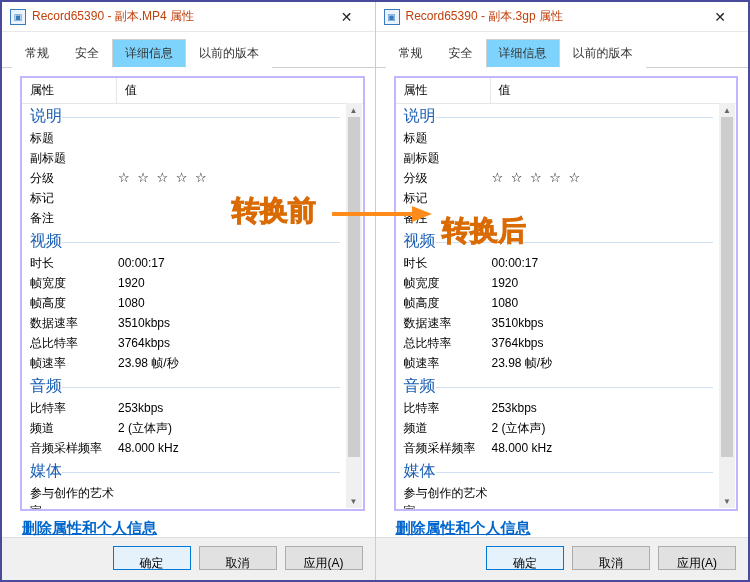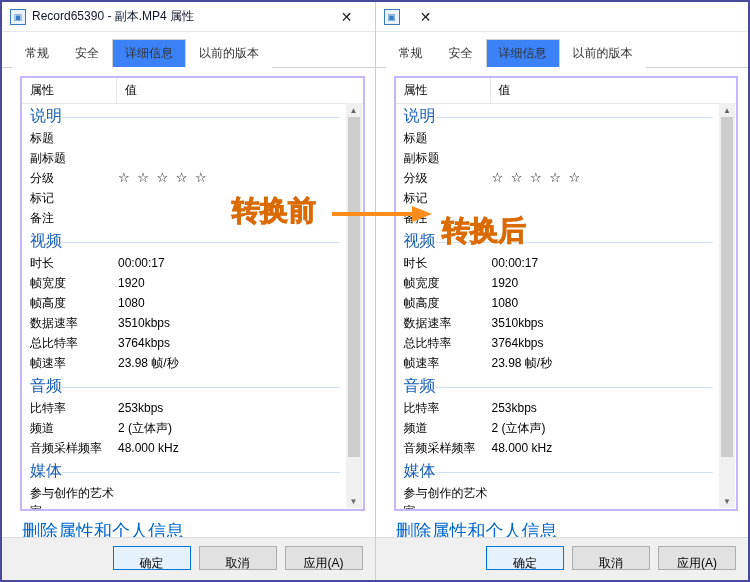--- a/index.html
+++ b/index.html
@@ -43,21 +43,21 @@
     background: #eaf2fb;
     display: flex;
     align-items: center;
     justify-content: center;
     font-size: 9px;
     color: #3a7bbf;
   }
   .titlebar .title {
     flex: 1;
     font-size: 12px;
-    color: #0f172a;
+    color: #c2410c;
   }
   .titlebar .close {
     width: 40px;
     text-align: center;
     font-size: 14px;
     color: #222;
     cursor: pointer;
   }
   .tabs {
     display: flex;
@@ -73,21 +73,21 @@
     cursor: pointer;
     border: 1px solid transparent;
     border-bottom: none;
     position: relative;
     top: 1px;
     background: #fff;
   }
   .tab.active {
     border: 1px solid #d0d0d0;
     border-bottom: 1px solid #fff;
-    background: #3b82f6;
+    background: #7dd3fc;
   }
   .content {
     flex: 1;
     padding: 8px 10px 6px 18px;
     overflow: hidden;
     position: relative;
   }
   .proptable {
     border: 2px solid #c4b5fd;
     height: 435px;
@@ -166,24 +166,25 @@
     color: #000;
     padding: 1px 8px;
     line-height: 18px;
   }
   .row .k { width: 88px; }
   .row .v { flex: 1; color: #000; }
   .stars { color: #bdbdbd; letter-spacing: 2px; font-size: 13px; }
   .remove-link {
     color: #0066cc;
     text-decoration: underline;
-    font-size: 18px;
+    font-size: 15px;
     margin: 8px 0 0 2px;
     display: inline-block;
     cursor: pointer;
+    font-weight: bold;
   }
   .buttons {
     display: flex;
     justify-content: flex-end;
     gap: 8px;
     padding: 8px 12px 10px 12px;
     background: #f0f0f0;
     border-top: 1px solid #ddd;
   }
   .btn {
@@ -310,20 +311,21 @@
         </div><a class="remove-link">删除属性和个人信息</a></div>
       <div class="buttons">
         <button class="btn primary">确定</button>
         <button class="btn">取消</button>
         <button class="btn">应用(A)</button>
       </div>
     </div>
     <div class="dialog">
       <div class="titlebar">
     <span class="icon">▣</span>
+    <span class="title">Record65390 - 副本.3gp 属性</span>
     <span class="close">✕</span>
       </div>
       <div class="tabs">
         <div class="tab">常规</div>
         <div class="tab">安全</div>
         <div class="tab active">详细信息</div>
         <div class="tab">以前的版本</div>
       </div>
       <div class="content"><div class="proptable">
           <div class="header-row">

